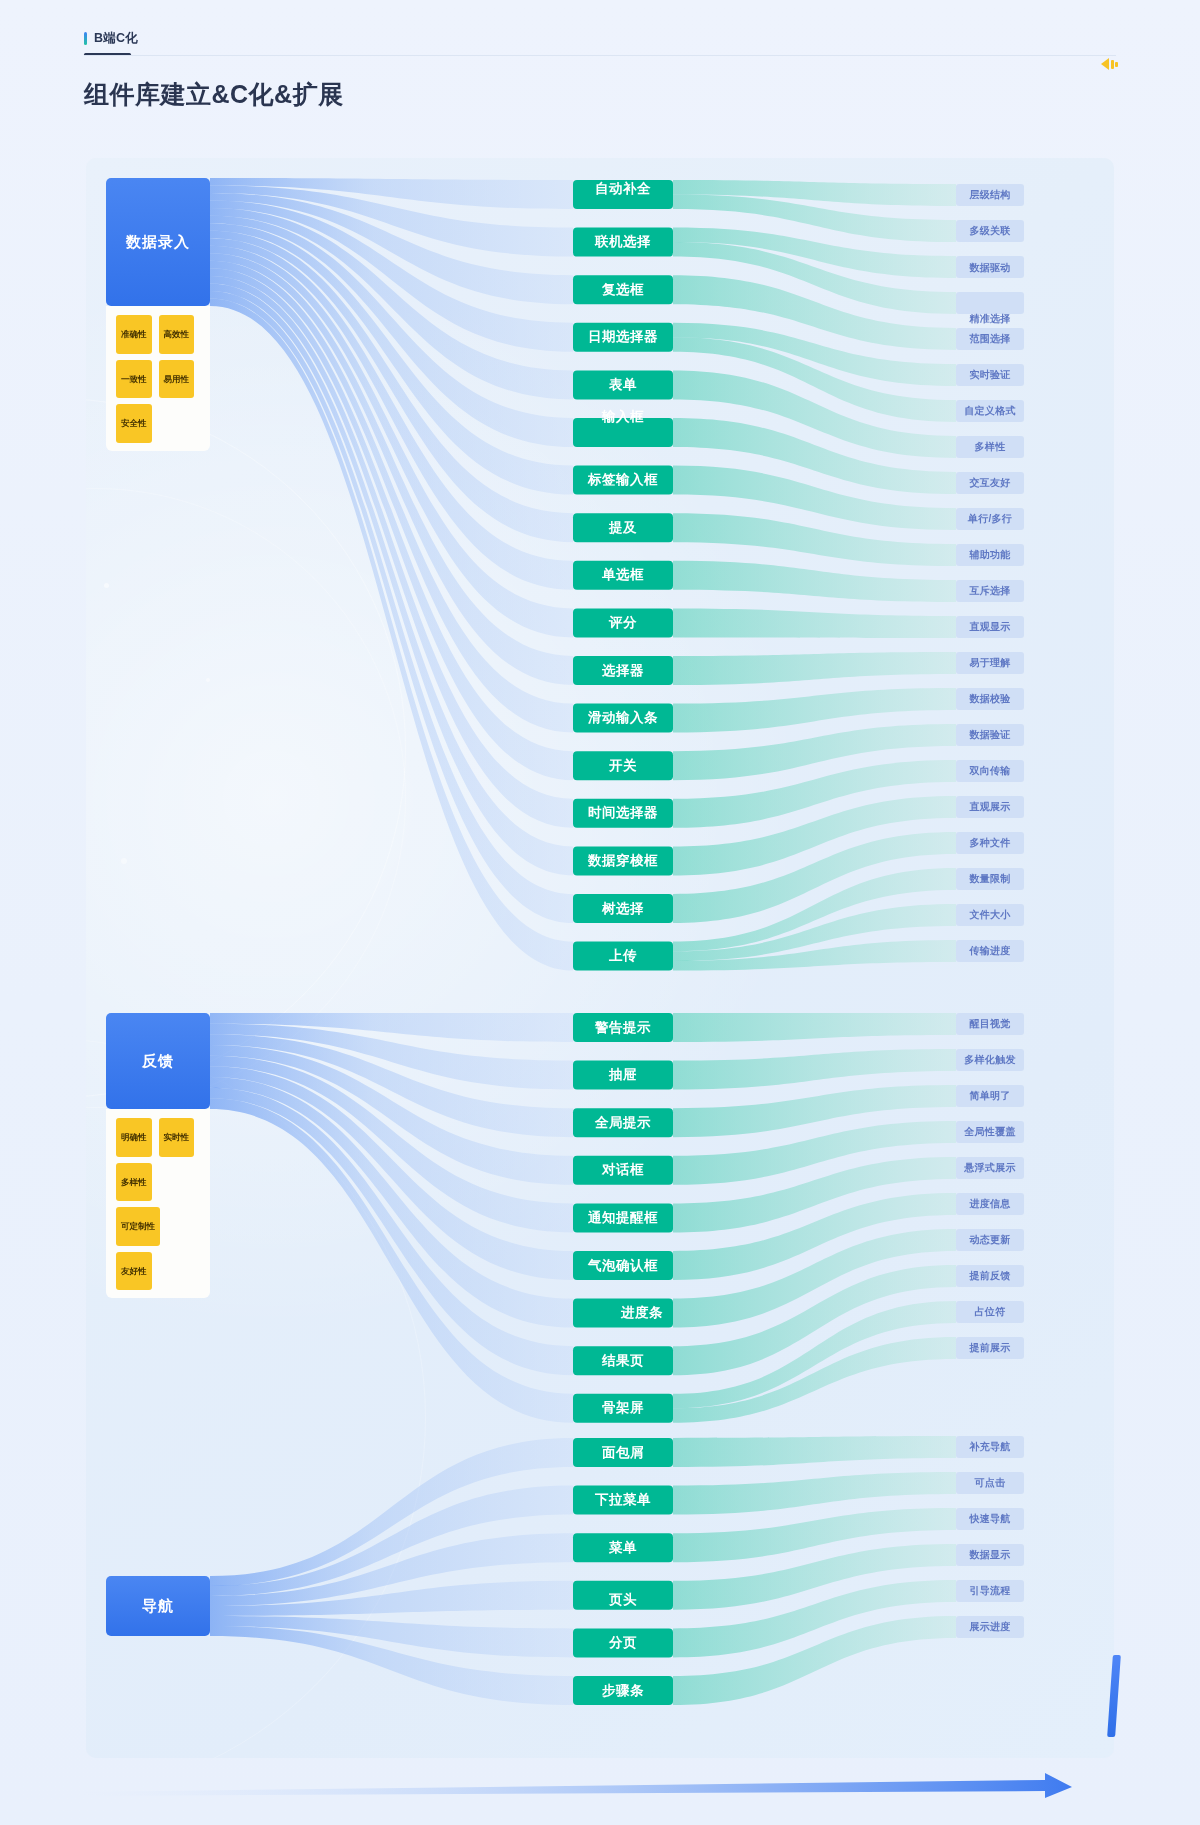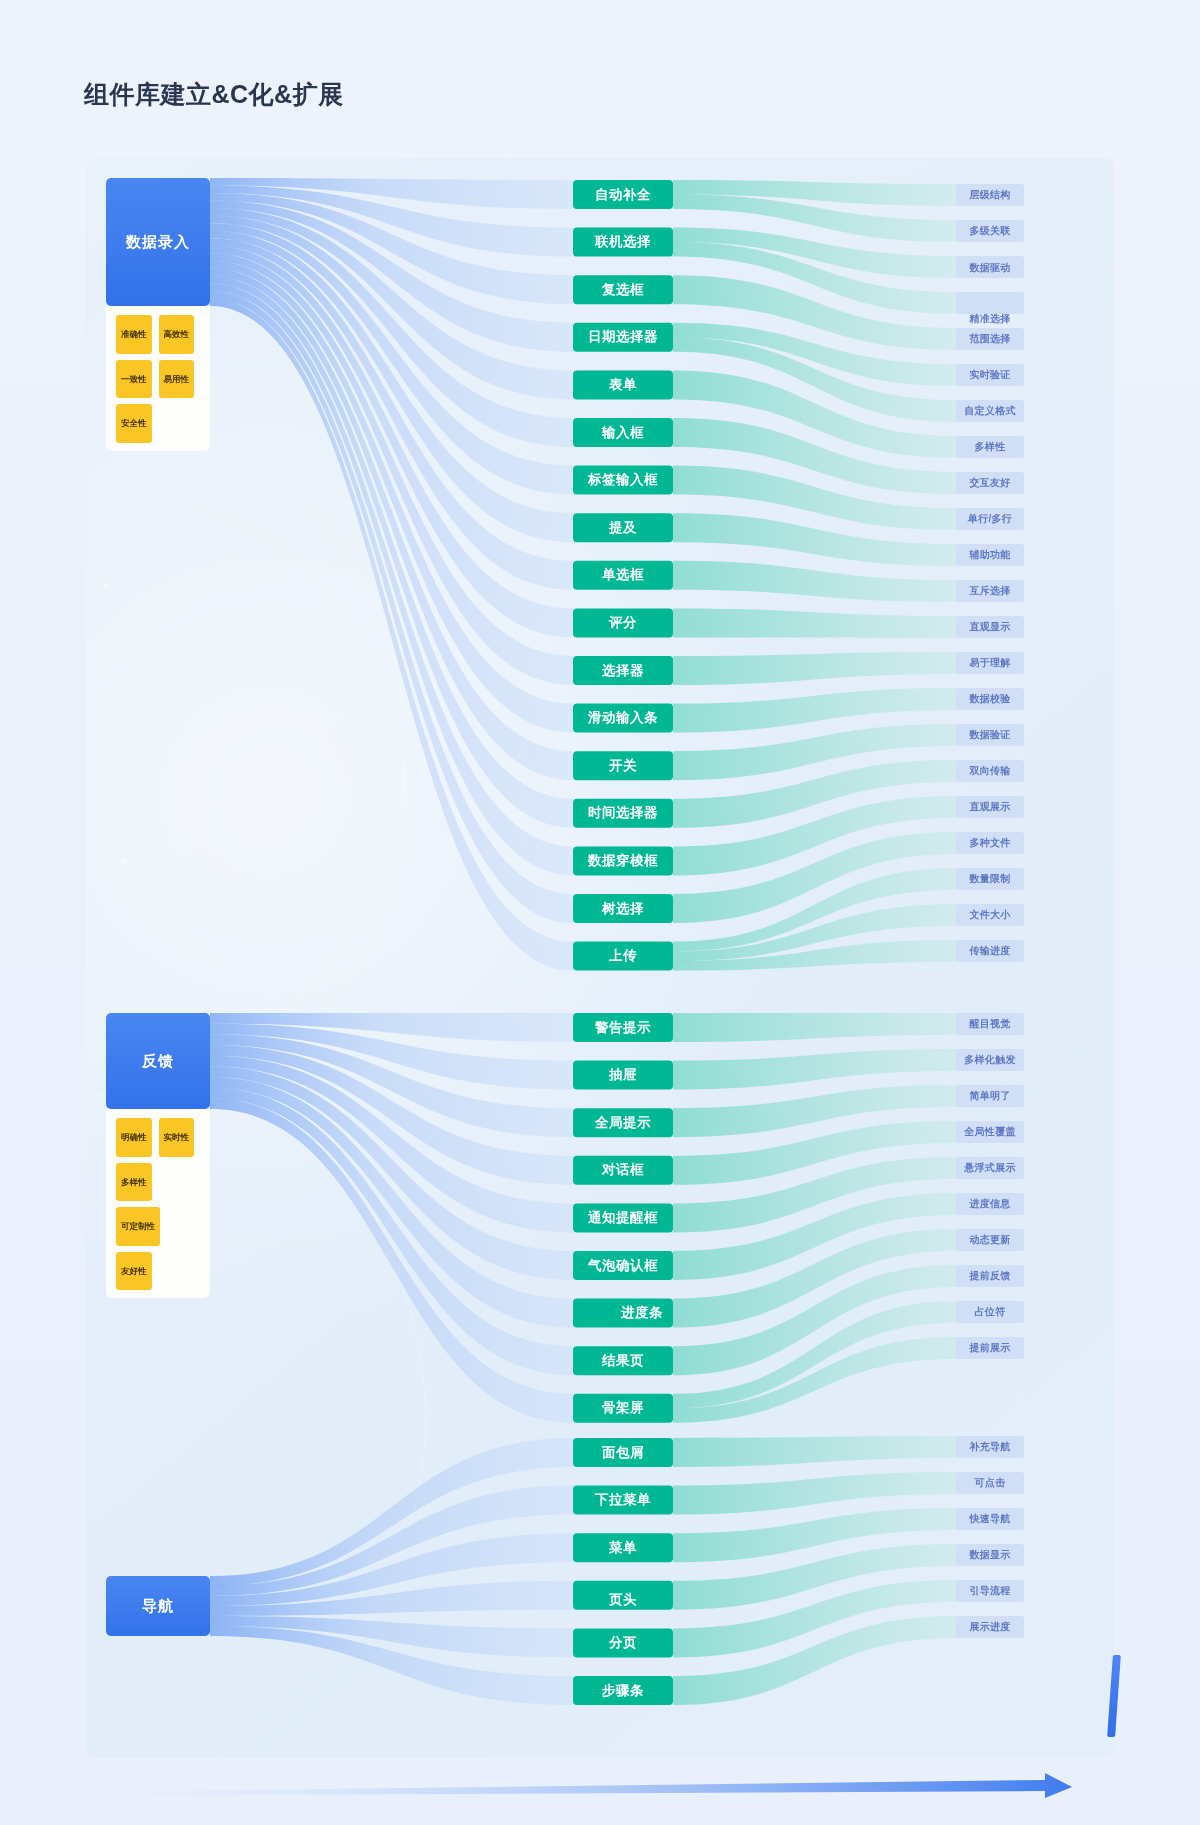--- a/index.html
+++ b/index.html
@@ -168,20 +168,33 @@
     background: linear-gradient(180deg,#4f86f7,#2f6fe8);
     border-radius: 2px;
     transform: skewX(-4deg);
   }
 </style>
 </head>
 <body>
 
 <div class="page">
 
+  <div class="topbar">
+    <div class="crumb">
+      <span class="crumb-bar"></span>
+      <span class="crumb-text">B端C化</span>
+    </div>
+    <div class="crumb-underline"></div>
+    <div class="hairline"></div>
+    <div class="sound-icon">
+      <span class="tri"></span>
+      <span class="w1"></span>
+      <span class="w2"></span>
+    </div>
+  </div>
 
   <div class="heading">组件库建立&amp;C化&amp;扩展</div>
 
   <div class="chart-card">
 
     <div class="sparkle" style="left:60px;  top:245px; width:7px;  height:7px;  opacity:.85;"></div>
     <div class="sparkle" style="left:18px;  top:425px; width:5px;  height:5px;  opacity:.7;"></div>
     <div class="sparkle" style="left:120px; top:520px; width:4px;  height:4px;  opacity:.6;"></div>
     <div class="sparkle" style="left:35px;  top:700px; width:6px;  height:6px;  opacity:.55;"></div>
     <div class="swoosh" style="left:-380px; top:240px; width:700px; height:700px; opacity:.6;"></div>
@@ -437,26 +450,26 @@
           <rect x="870" y="1458" width="68" height="22" rx="3" fill="#cddcf5" opacity="0.85"></rect>
         </g>
     </svg>
 
     <div id="src-labels">
         <div class="node-label src-label" style="left: 20px; top: 20px; width: 104px; height: 128px;">数据录入</div>
         <div class="node-label src-label" style="left: 20px; top: 855px; width: 104px; height: 96px;">反馈</div>
         <div class="node-label src-label" style="left: 20px; top: 1418px; width: 104px; height: 60px;">导航</div>
       </div>
     <div id="mid-labels">
-        <div class="node-label mid-label" style="left: 487px; top: 22px; width: 100px; height: 29px;">自动补全</div>
+        <div class="node-label mid-label" style="left: 487px; top: 16px; width: 100px; height: 29px;">自动补全</div>
         <div class="node-label mid-label" style="left: 487px; top: 69.6px; width: 100px; height: 29px;">联机选择</div>
         <div class="node-label mid-label" style="left: 487px; top: 117.2px; width: 100px; height: 29px;">复选框</div>
         <div class="node-label mid-label" style="left: 487px; top: 164.8px; width: 100px; height: 29px;">日期选择器</div>
         <div class="node-label mid-label" style="left: 487px; top: 212.4px; width: 100px; height: 29px;">表单</div>
-        <div class="node-label mid-label" style="left: 487px; top: 260px; width: 100px; height: 29px;">输入框</div>
+        <div class="node-label mid-label" style="left: 487px; top: 244px; width: 100px; height: 29px;">输入框</div>
         <div class="node-label mid-label" style="left: 487px; top: 307.6px; width: 100px; height: 29px;">标签输入框</div>
         <div class="node-label mid-label" style="left: 487px; top: 355.2px; width: 100px; height: 29px;">提及</div>
         <div class="node-label mid-label" style="left: 487px; top: 402.8px; width: 100px; height: 29px;">单选框</div>
         <div class="node-label mid-label" style="left: 487px; top: 450.4px; width: 100px; height: 29px;">评分</div>
         <div class="node-label mid-label" style="left: 487px; top: 498px; width: 100px; height: 29px;">选择器</div>
         <div class="node-label mid-label" style="left: 487px; top: 545.6px; width: 100px; height: 29px;">滑动输入条</div>
         <div class="node-label mid-label" style="left: 487px; top: 593.2px; width: 100px; height: 29px;">开关</div>
         <div class="node-label mid-label" style="left: 487px; top: 640.8px; width: 100px; height: 29px;">时间选择器</div>
         <div class="node-label mid-label" style="left: 487px; top: 688.4px; width: 100px; height: 29px;">数据穿梭框</div>
         <div class="node-label mid-label" style="left: 487px; top: 736px; width: 100px; height: 29px;">树选择</div>

